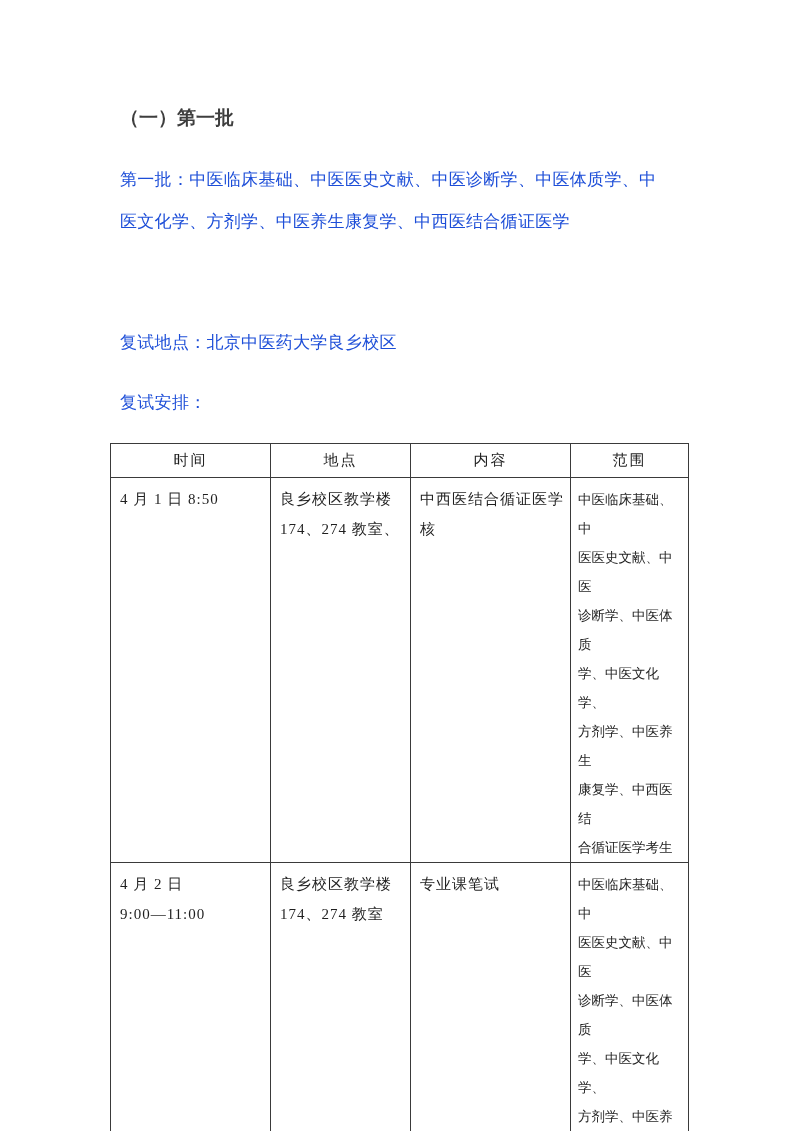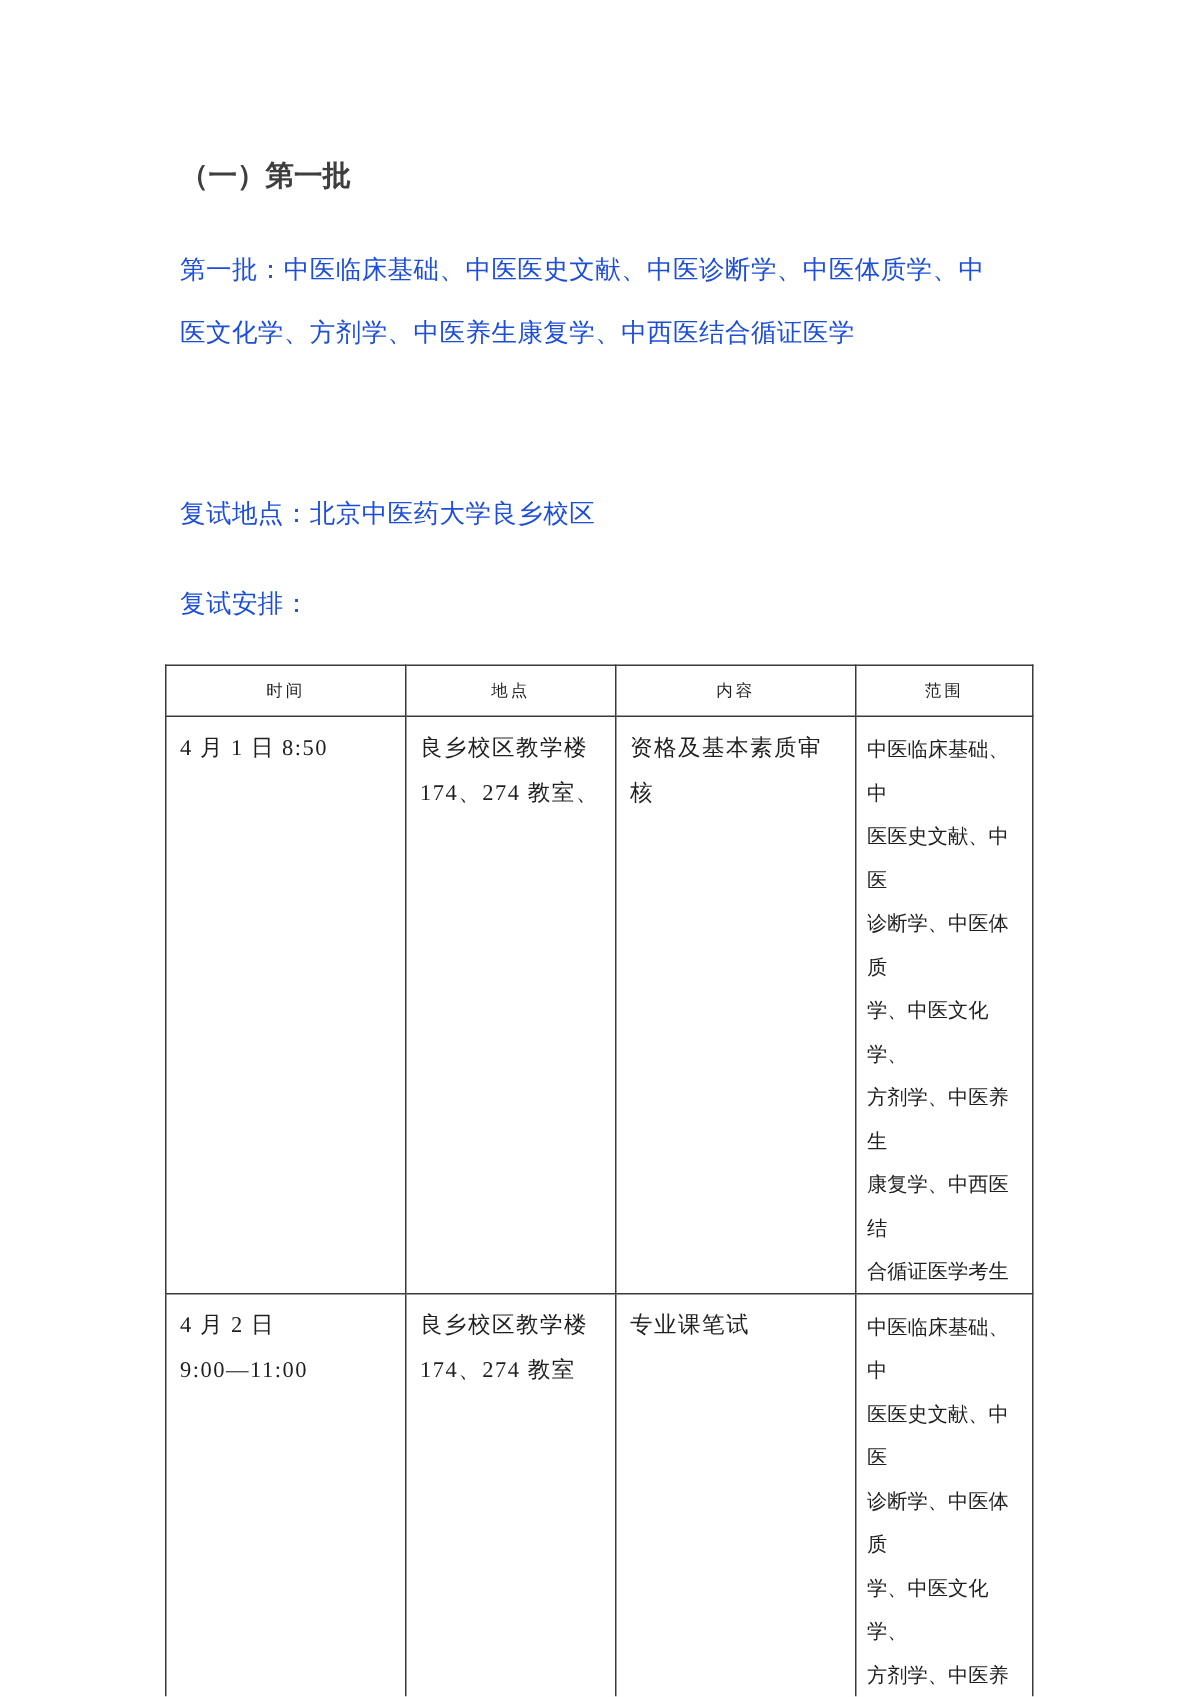--- a/index.html
+++ b/index.html
@@ -22,21 +22,21 @@
   .para-location { top:322px; }
   .para-schedule { top:382px; }
 
   table.schedule {
     position:absolute; left:110px; top:443px; width:578px;
     border-collapse:collapse; table-layout:fixed;
     font-family:"Liberation Serif", serif; color:#1f1f1f;
   }
   table.schedule th, table.schedule td { border:1px solid #3a3a3a; }
   table.schedule thead th {
-    height:33px; font-size:11px; font-weight:400; text-align:center;
+    height:33px; font-size:15px; font-weight:400; text-align:center;
     vertical-align:middle; letter-spacing:2px; padding:0;
   }
   table.schedule td {
     vertical-align:top; font-size:15px; line-height:30px; letter-spacing:1px;
     padding:6px 5px 0 9px; white-space:pre-line;
   }
   table.schedule td.scope {
     font-size:13.5px; line-height:29px; letter-spacing:0; padding:7px 3px 0 7px;
   }
   table.schedule tbody tr:nth-child(1) { height:226px; }
@@ -67,21 +67,21 @@
         <th>地点</th>
         <th>内容</th>
         <th>范围</th>
       </tr>
     </thead>
     <tbody>
         <tr>
           <td>4 月 1 日 8:50</td>
           <td>良乡校区教学楼
 174、274 教室、</td>
-          <td>资格及基本素质审
+          <td>中西医结合循证医学
 核</td>
           <td class="scope">中医临床基础、中
 医医史文献、中医
 诊断学、中医体质
 学、中医文化学、
 方剂学、中医养生
 康复学、中西医结
 合循证医学考生</td>
         </tr>
         <tr>

